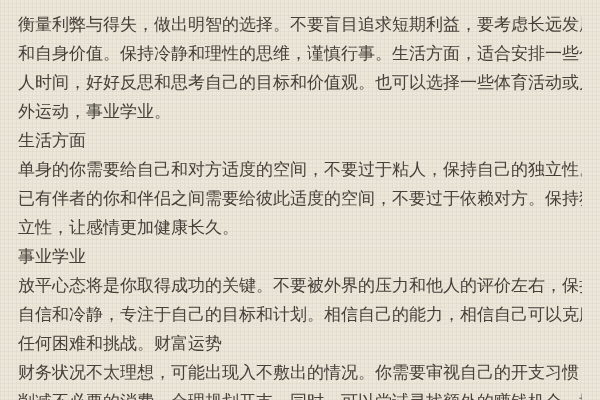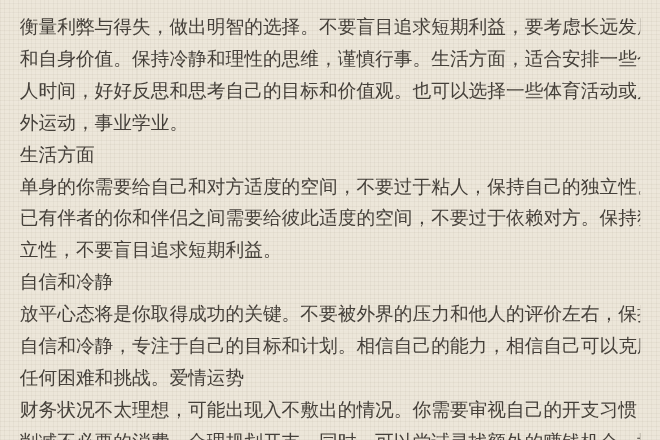--- a/index.html
+++ b/index.html
@@ -42,20 +42,20 @@
 <body>
 
 <div class="page">
   <div class="line body">衡量利弊与得失，做出明智的选择。不要盲目追求短期利益，要考虑长远发展</div>
   <div class="line body">和自身价值。保持冷静和理性的思维，谨慎行事。生活方面，适合安排一些个</div>
   <div class="line body">人时间，好好反思和思考自己的目标和价值观。也可以选择一些体育活动或户</div>
   <div class="line body">外运动，事业学业。</div>
   <div class="line heading">生活方面</div>
   <div class="line body">单身的你需要给自己和对方适度的空间，不要过于粘人，保持自己的独立性。</div>
   <div class="line body">已有伴者的你和伴侣之间需要给彼此适度的空间，不要过于依赖对方。保持独</div>
-  <div class="line body">立性，不要盲目追求短期利益。</div>
-  <div class="line heading">自信和冷静</div>
+  <div class="line body">立性，让感情更加健康长久。</div>
+  <div class="line heading">事业学业</div>
   <div class="line body">放平心态将是你取得成功的关键。不要被外界的压力和他人的评价左右，保持</div>
   <div class="line body">自信和冷静，专注于自己的目标和计划。相信自己的能力，相信自己可以克服</div>
-  <div class="line body">任何困难和挑战。爱情运势</div>
+  <div class="line body">任何困难和挑战。财富运势</div>
   <div class="line body">财务状况不太理想，可能出现入不敷出的情况。你需要审视自己的开支习惯，</div>
   <div class="line body">削减不必要的消费，合理规划开支。同时，可以尝试寻找额外的赚钱机会，增</div>
 </div>
 
 </body></html>

